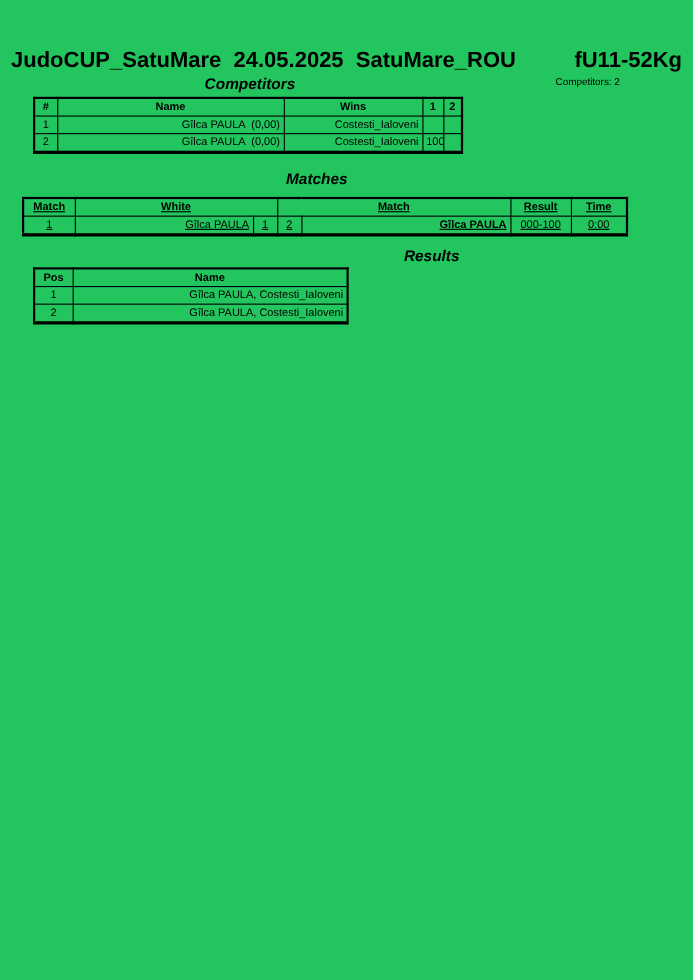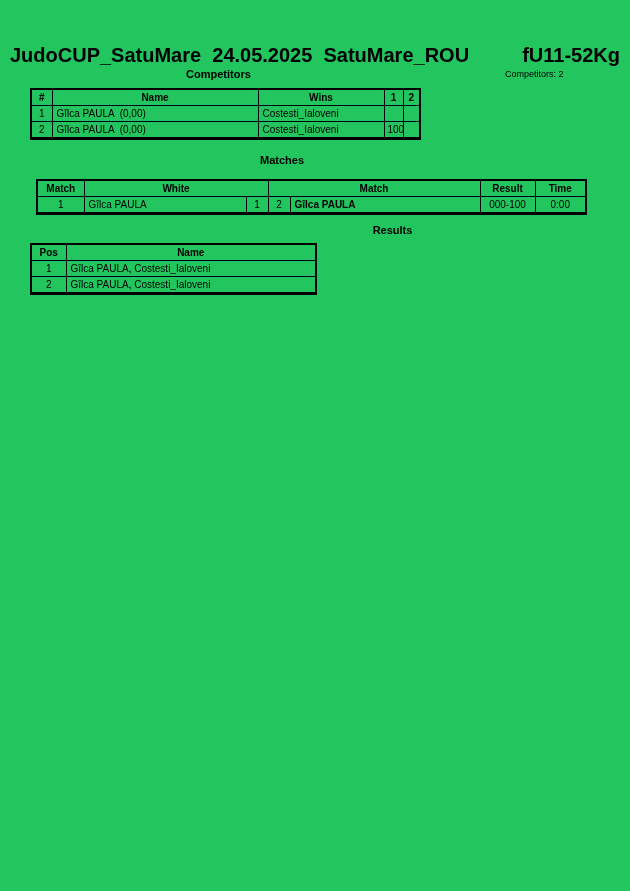--- a/index.html
+++ b/index.html
@@ -26,22 +26,23 @@
     font-weight: bold;
     line-height: 22px;
     white-space: pre;
   }
   
   .subrow {
     position: relative;
     height: 16px;
   }
   .section-heading {
-    font-size: 11px;
+    font-size: 14px;
     font-weight: bold;
+    font-style: italic;
   }
   .competitors-heading {
     position: absolute;
     left: 186px;
     top: 2px;
   }
   .competitors-count {
     position: absolute;
     left: 505px;
     top: 3px;
@@ -62,39 +63,40 @@
     overflow: hidden;
     white-space: pre;
     text-align: center;
     font-size: 10px;
   }
   th { font-weight: bold; }
   .tbl {
     border: 2px solid #000;
     border-bottom-width: 3px;
   }
-  .cell-left { text-align: left; padding-left: 4px; }
+  .cell-left { text-align: right; padding-left: 4px; }
   .bold { font-weight: bold; }
   
   .competitors-block {
     display: flex;
     gap: 2px;
     margin: 6px 0 0 30px;
   }
   .tbl-competitors { width: 389px; }
   .tbl-wins { width: 85px; }
   
   .matches-heading {
     display: block;
     margin: 14px 0 0 260px;
     height: 14px;
   }
   .tbl-matches {
     width: 549px;
-    margin: 11px 0 0 36px;
+    margin: 11px 0 0 20px;
+    text-decoration: underline;
   }
   
   .results-heading {
     display: block;
     margin: 9px 0 0 155px;
     height: 14px;
     text-align: center;
   }
   .tbl-results {
     width: 285px;

